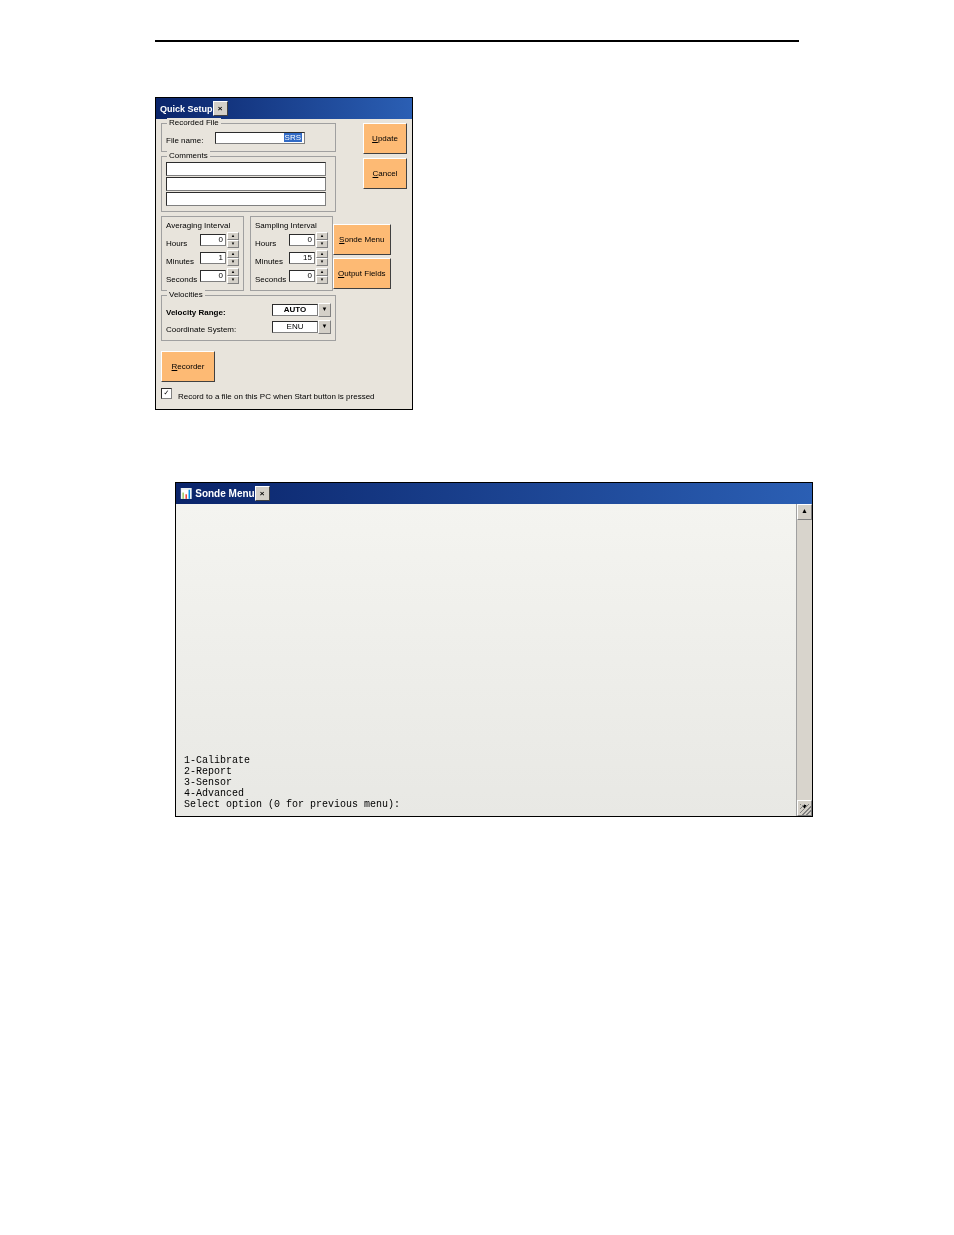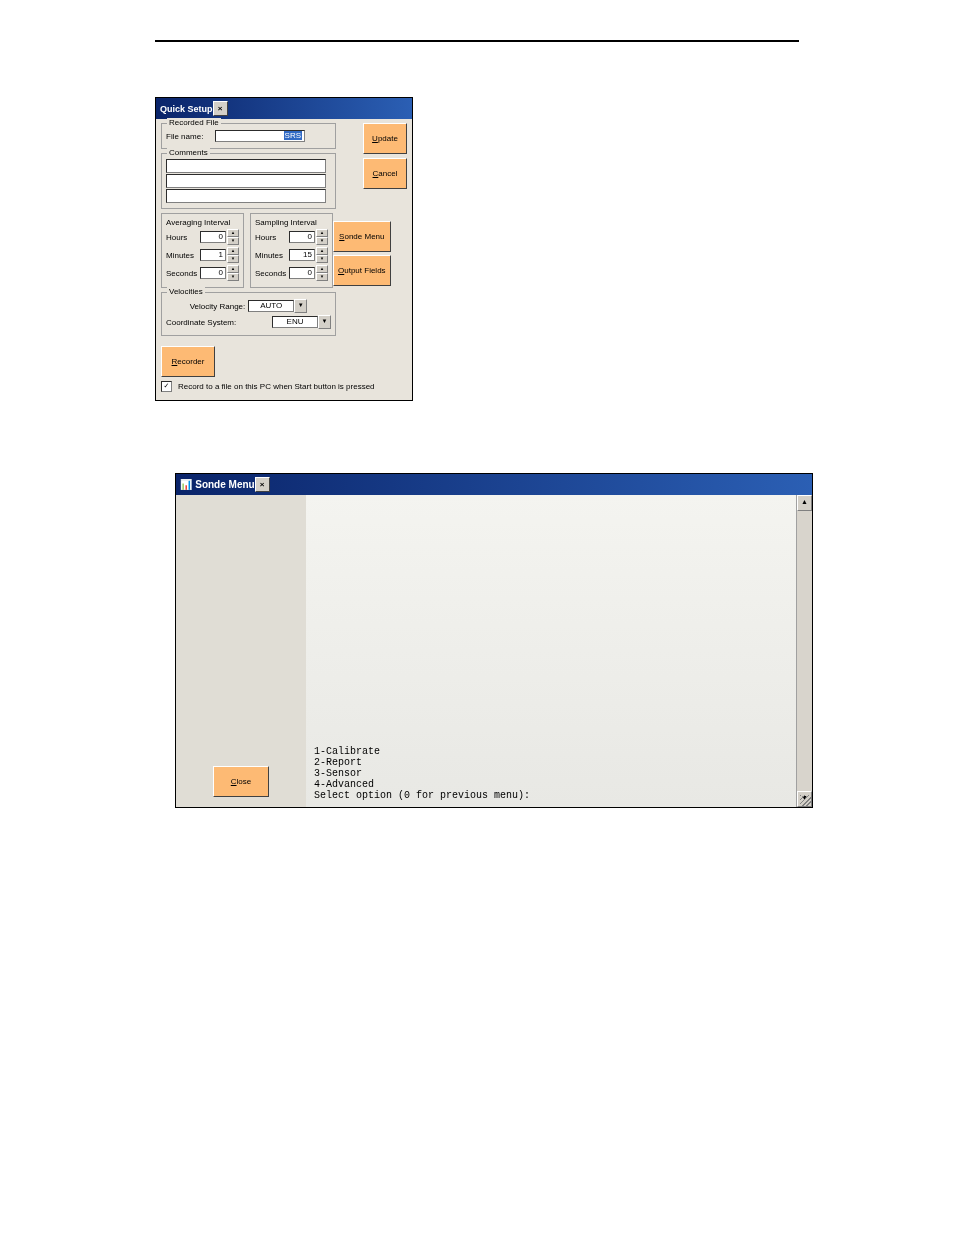--- a/index.html
+++ b/index.html
@@ -74,20 +74,21 @@
     font-size: 8px;
   }
   .row {
     display: flex;
     align-items: center;
     gap: 3px;
     margin: 2px 0;
   }
   .lbl {
     font-size: 8px;
+    margin-top: 6px;
   }
   .tfield {
     background: #fff;
     border: 1px inset #808080;
     height: 12px;
     font-size: 8px;
     padding: 0 2px;
     box-sizing: border-box;
   }
   .txtarea {
@@ -347,21 +348,21 @@
             </div>
           </div>
           <div style="display:flex; flex-direction:column; gap:3px; margin-top:8px;">
             <div class="btn" style="min-width:54px;"><span class="u">S</span>onde Menu</div>
             <div class="btn" style="min-width:54px;"><span class="u">O</span>utput Fields</div>
           </div>
         </div>
 
         <div class="groupbox" style="width:165px; margin-top:4px;">
           <span class="legend">Velocities</span>
-          <div class="row" style="justify-content:center;">
+          <div class="row" style="justify-content:space-between;font-weight:bold;">
             <span class="lbl">Velocity Range:</span>
             <div class="dropdown">
               <div class="tfield">AUTO</div>
               <div class="ddbtn">▼</div>
             </div>
           </div>
           <div class="row" style="justify-content:space-between;">
             <span class="lbl">Coordinate System:</span>
             <div class="dropdown">
               <div class="tfield">ENU</div>
@@ -380,23 +381,20 @@
         </div>
       </div>
     </div>
 
     <div class="dlg2">
       <div class="titlebar">
         <span>📊 <span>Sonde Menu</span></span>
         <div class="close-x">×</div>
       </div>
       <div class="dlg2-body">
-        <div class="leftpanel">
-          <div class="btn btn-close"><span class="u">C</span>lose</div>
-        </div>
         <div class="terminal">
 <span>1-Calibrate</span>
 <span>2-Report</span>
 <span>3-Sensor</span>
 <span>4-Advanced</span>
 
 <span>Select option (0 for previous menu):</span></div>
         <div class="scroll-right">
           <div class="sbtn top">▲</div>
           <div class="sbtn bot">▼</div>

